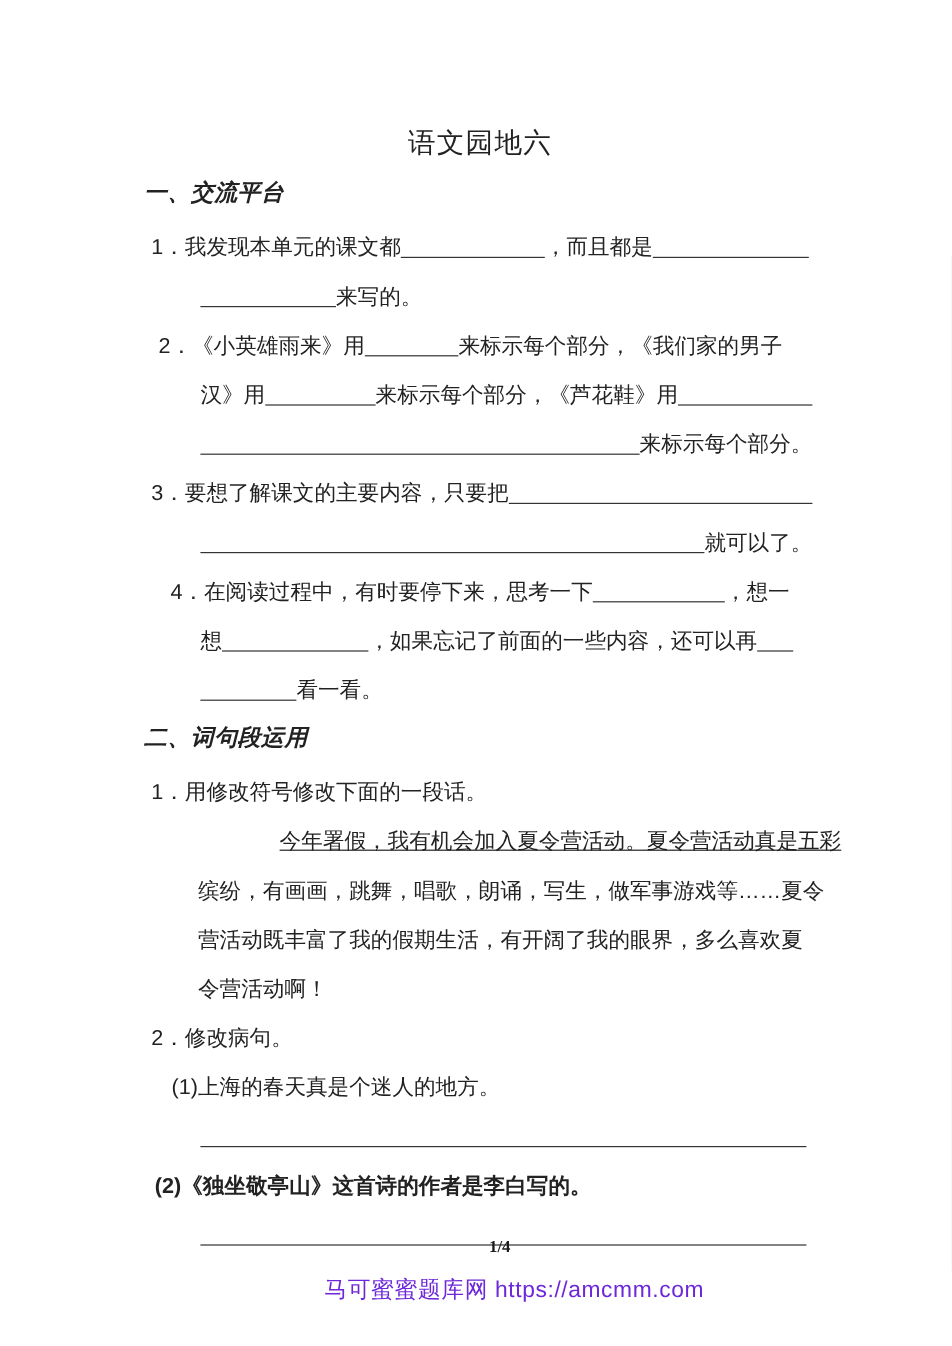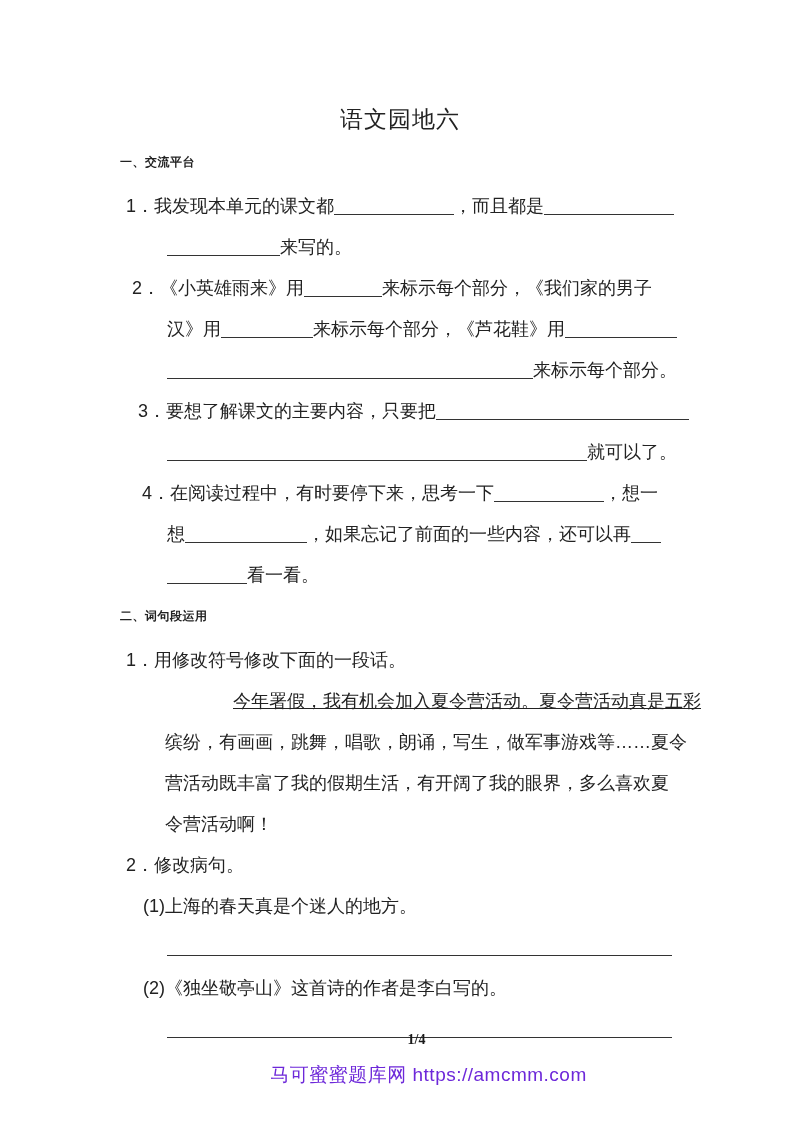--- a/index.html
+++ b/index.html
@@ -26,25 +26,26 @@
   }
   .doc-title {
     text-align: center;
     font-size: 23px;
     font-weight: 500;
     line-height: 30px;
     margin: 0 0 18px 0;
     letter-spacing: 1px;
   }
   .section-header {
-    font-size: 12px;
+    font-size: 19px;
     font-weight: 700;
     line-height: 20px;
     margin: 0 0 24px 0;
     letter-spacing: 0.5px;
+    font-style: italic;
   }
   .text-line {
     font-size: 18px;
     line-height: 20px;
     margin: 0 0 21px 0;
     white-space: pre;
   }
   .seg {
     white-space: pre;
   }
@@ -83,34 +84,34 @@
 <div class="page">
   <div class="content">
     <h1 class="doc-title">语文园地六</h1>
 
   <div class="section-header">一、交流平台</div>
       <div class="text-line" style="margin-left: 6px;"><span class="seg">1．我发现本单元的课文都</span><span class="blank" style="width: 120px;"></span><span class="seg">，而且都是</span><span class="blank" style="width: 130px;"></span></div>
       <div class="text-line" style="margin-left: 47px;"><span class="blank" style="width: 113px;"></span><span class="seg">来写的。</span></div>
       <div class="text-line" style="margin-left: 12px;"><span class="seg">2．《小英雄雨来》用</span><span class="blank" style="width: 78px;"></span><span class="seg">来标示每个部分，《我们家的男子</span></div>
       <div class="text-line" style="margin-left: 47px;"><span class="seg">汉》用</span><span class="blank" style="width: 92px;"></span><span class="seg">来标示每个部分，《芦花鞋》用</span><span class="blank" style="width: 112px;"></span></div>
       <div class="text-line" style="margin-left: 47px;"><span class="blank" style="width: 366px;"></span><span class="seg">来标示每个部分。</span></div>
-      <div class="text-line" style="margin-left: 18px;"><span class="seg">3．要想了解课文的主要内容，只要把</span><span class="blank" style="width: 253px;"></span></div>
+      <div class="text-line" style="margin-left: 6px;"><span class="seg">3．要想了解课文的主要内容，只要把</span><span class="blank" style="width: 253px;"></span></div>
       <div class="text-line" style="margin-left: 47px;"><span class="blank" style="width: 420px;"></span><span class="seg">就可以了。</span></div>
       <div class="text-line" style="margin-left: 22px;"><span class="seg">4．在阅读过程中，有时要停下来，思考一下</span><span class="blank" style="width: 110px;"></span><span class="seg">，想一</span></div>
       <div class="text-line" style="margin-left: 47px;"><span class="seg">想</span><span class="blank" style="width: 122px;"></span><span class="seg">，如果忘记了前面的一些内容，还可以再</span><span class="blank" style="width: 30px;"></span></div>
       <div class="text-line" style="margin-left: 47px;"><span class="blank" style="width: 80px;"></span><span class="seg">看一看。</span></div>
       <div class="section-header">二、词句段运用</div>
       <div class="text-line" style="margin-left: 6px;"><span class="seg">1．用修改符号修改下面的一段话。</span></div>
       <div class="text-line" style="margin-left: 113px; text-decoration: underline;"><span class="seg">今年署假，我有机会加入夏令营活动。夏令营活动真是五彩</span></div>
       <div class="text-line" style="margin-left: 45px;"><span class="seg">缤纷，有画画，跳舞，唱歌，朗诵，写生，做军事游戏等……夏令</span></div>
       <div class="text-line" style="margin-left: 45px;"><span class="seg">营活动既丰富了我的假期生活，有开阔了我的眼界，多么喜欢夏</span></div>
       <div class="text-line" style="margin-left: 45px;"><span class="seg">令营活动啊！</span></div>
       <div class="text-line" style="margin-left: 6px;"><span class="seg">2．修改病句。</span></div>
       <div class="text-line" style="margin-left: 23px;"><span class="seg">(1)上海的春天真是个迷人的地方。</span></div>
       <div class="text-line" style="margin-left: 47px;"><span class="blank" style="width: 505px;"></span></div>
-      <div class="text-line" style="margin-left: 23px;"><span class="seg">(2)《独坐敬亭山》这首诗的作者是李白写的。</span></div>
+      <div class="text-line" style="margin-left: 9px; font-weight: bold;"><span class="seg">(2)《独坐敬亭山》这首诗的作者是李白写的。</span></div>
       <div class="text-line" style="margin-left: 47px;"><span class="blank" style="width: 505px;"></span></div>
     </div>
 
   <div class="page-number">1/4</div>
 
   <div class="site-footer">马可蜜蜜题库网 https://amcmm.com</div>
 </div>
 
 </body></html>

